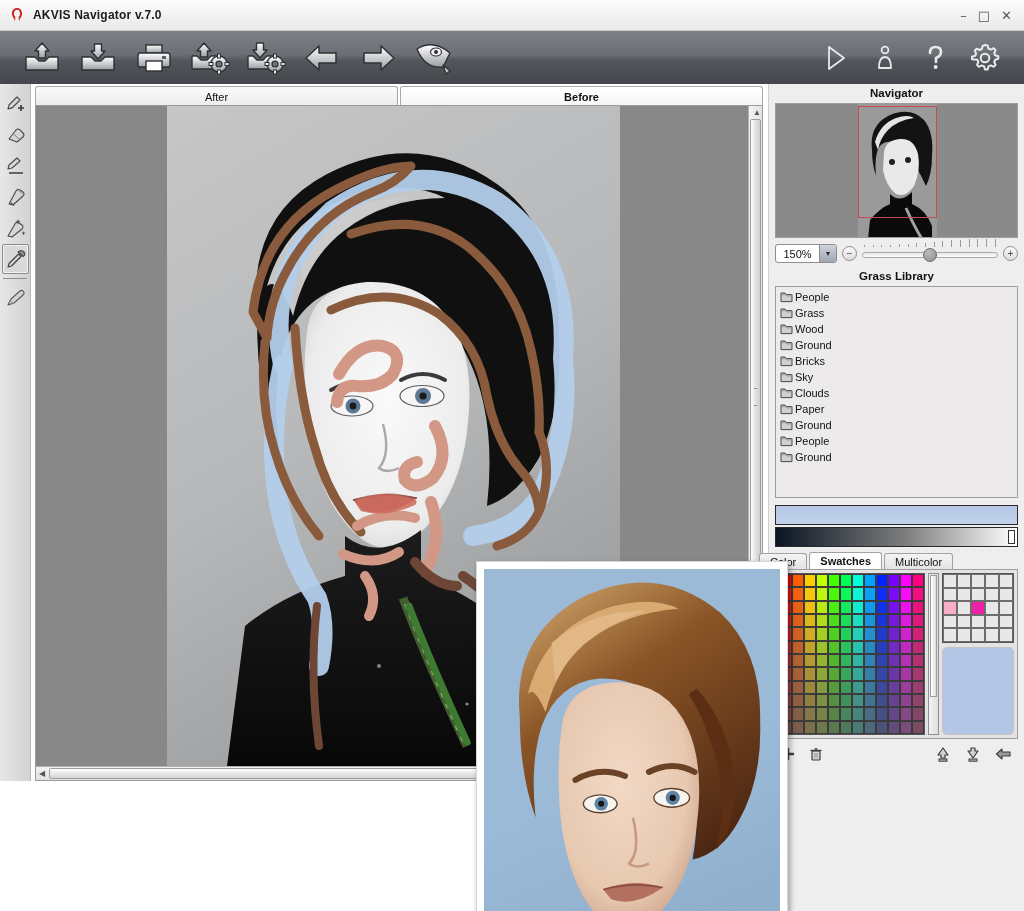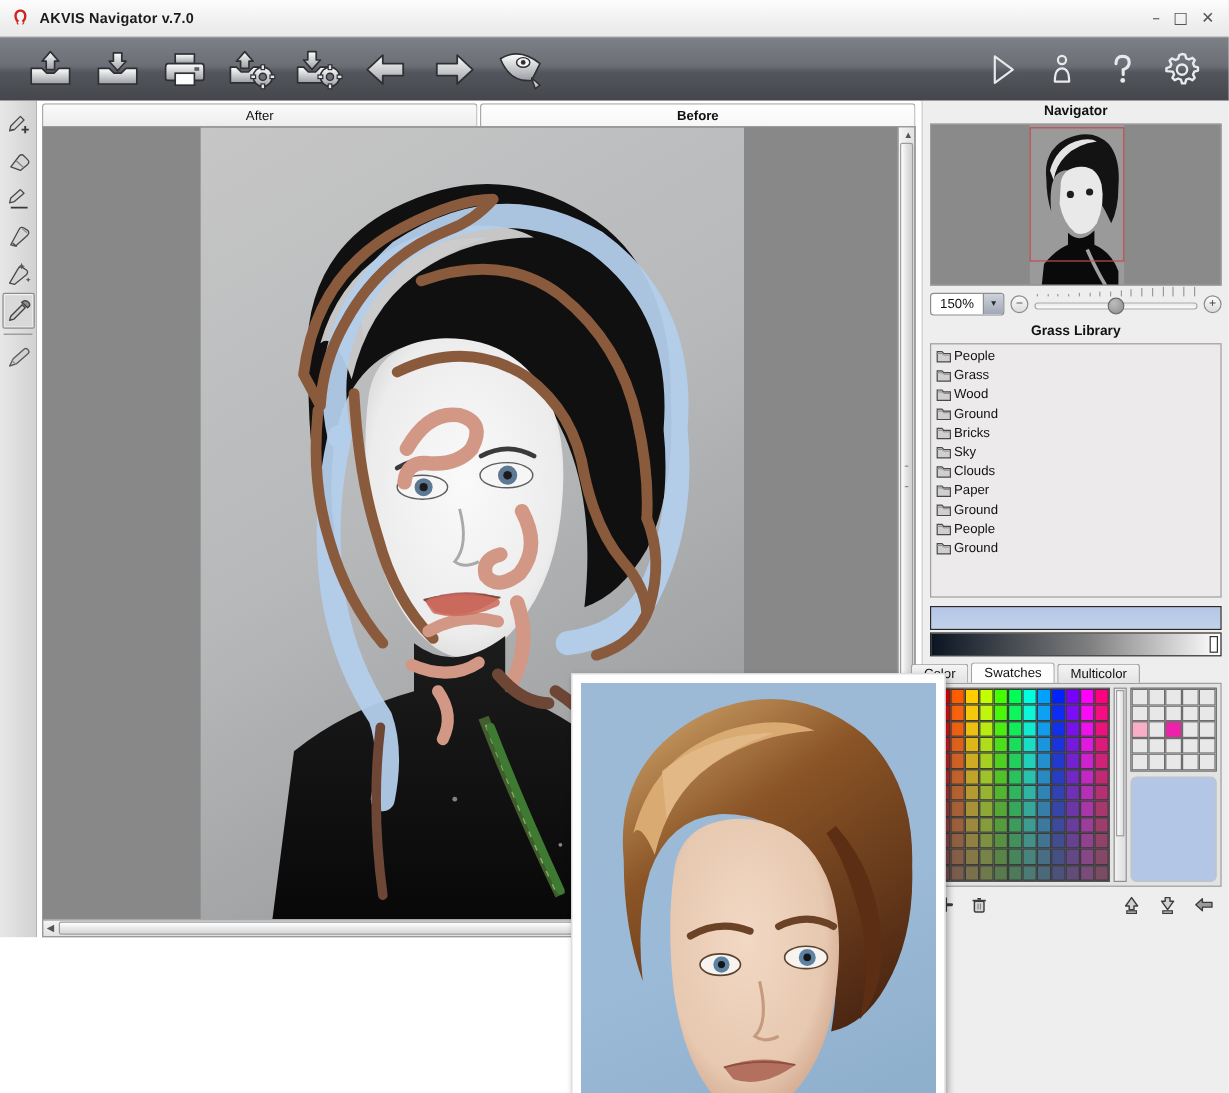--- a/index.html
+++ b/index.html
@@ -100,21 +100,21 @@
   .lib-item span.lbl { margin-left: 2px; }
 
   #color-strips { margin: 7px 6px 0; }
   #cur-color { height: 20px; border: 1px solid #2a2a2a; }
   #grad-strip { height: 20px; margin-top: 2px; border: 1px solid #2a2a2a; position: relative; }
   #grad-knob { position: absolute; right: 2px; top: 2px; bottom: 2px; width: 7px; background: #ffffff; border: 1px solid #333; }
 
   #sw-tabs { display: flex; margin: 5px 6px 0; height: 17px; align-items: flex-end; }
   .swtab { height: 16px; padding: 0 10px; display: flex; align-items: center; font-size: 11px; color: #111;
     background: linear-gradient(to bottom,#f4f4f4,#e3e3e3); border: 1px solid #a2a2a2; border-bottom: none; border-radius: 3px 3px 0 0; cursor: pointer; }
-  .swtab.active { font-weight: normal; height: 17px; background: #fdfdfd; }
+  .swtab.active { font-weight: bold; height: 17px; background: #fdfdfd; }
   .swtab + .swtab { margin-left: 2px; }
   #swtab-first { margin-left: -16px; }
 
   #sw-body { margin: 0 6px; height: 170px; background: #e4e3e3; border: 1px solid #9e9e9e; display: flex; padding: 3px; gap: 3px; }
   #palette { width: 146px; display: grid; grid-template-columns: repeat(12,1fr); grid-auto-rows: 1fr; gap: 0; border: 1px solid #555; }
   #pal-scroll { width: 11px; background: linear-gradient(to right,#f2f2f2,#dedede); border: 1px solid #8f8f8f; position: relative; }
   #pal-thumb { position: absolute; left: 1px; right: 1px; top: 1px; height: 122px; background: linear-gradient(to right,#ffffff,#dcdcdc); border: 1px solid #9d9d9d; }
   #sw-right { flex: 1; display: flex; flex-direction: column; gap: 4px; }
   #custom-grid { height: 70px; display: grid; grid-template-columns: repeat(5,1fr); grid-template-rows: repeat(5,1fr); border: 1px solid #555; }
   #custom-grid div { border: 1px solid #6d6d6d; background: #e9e8e8; }

